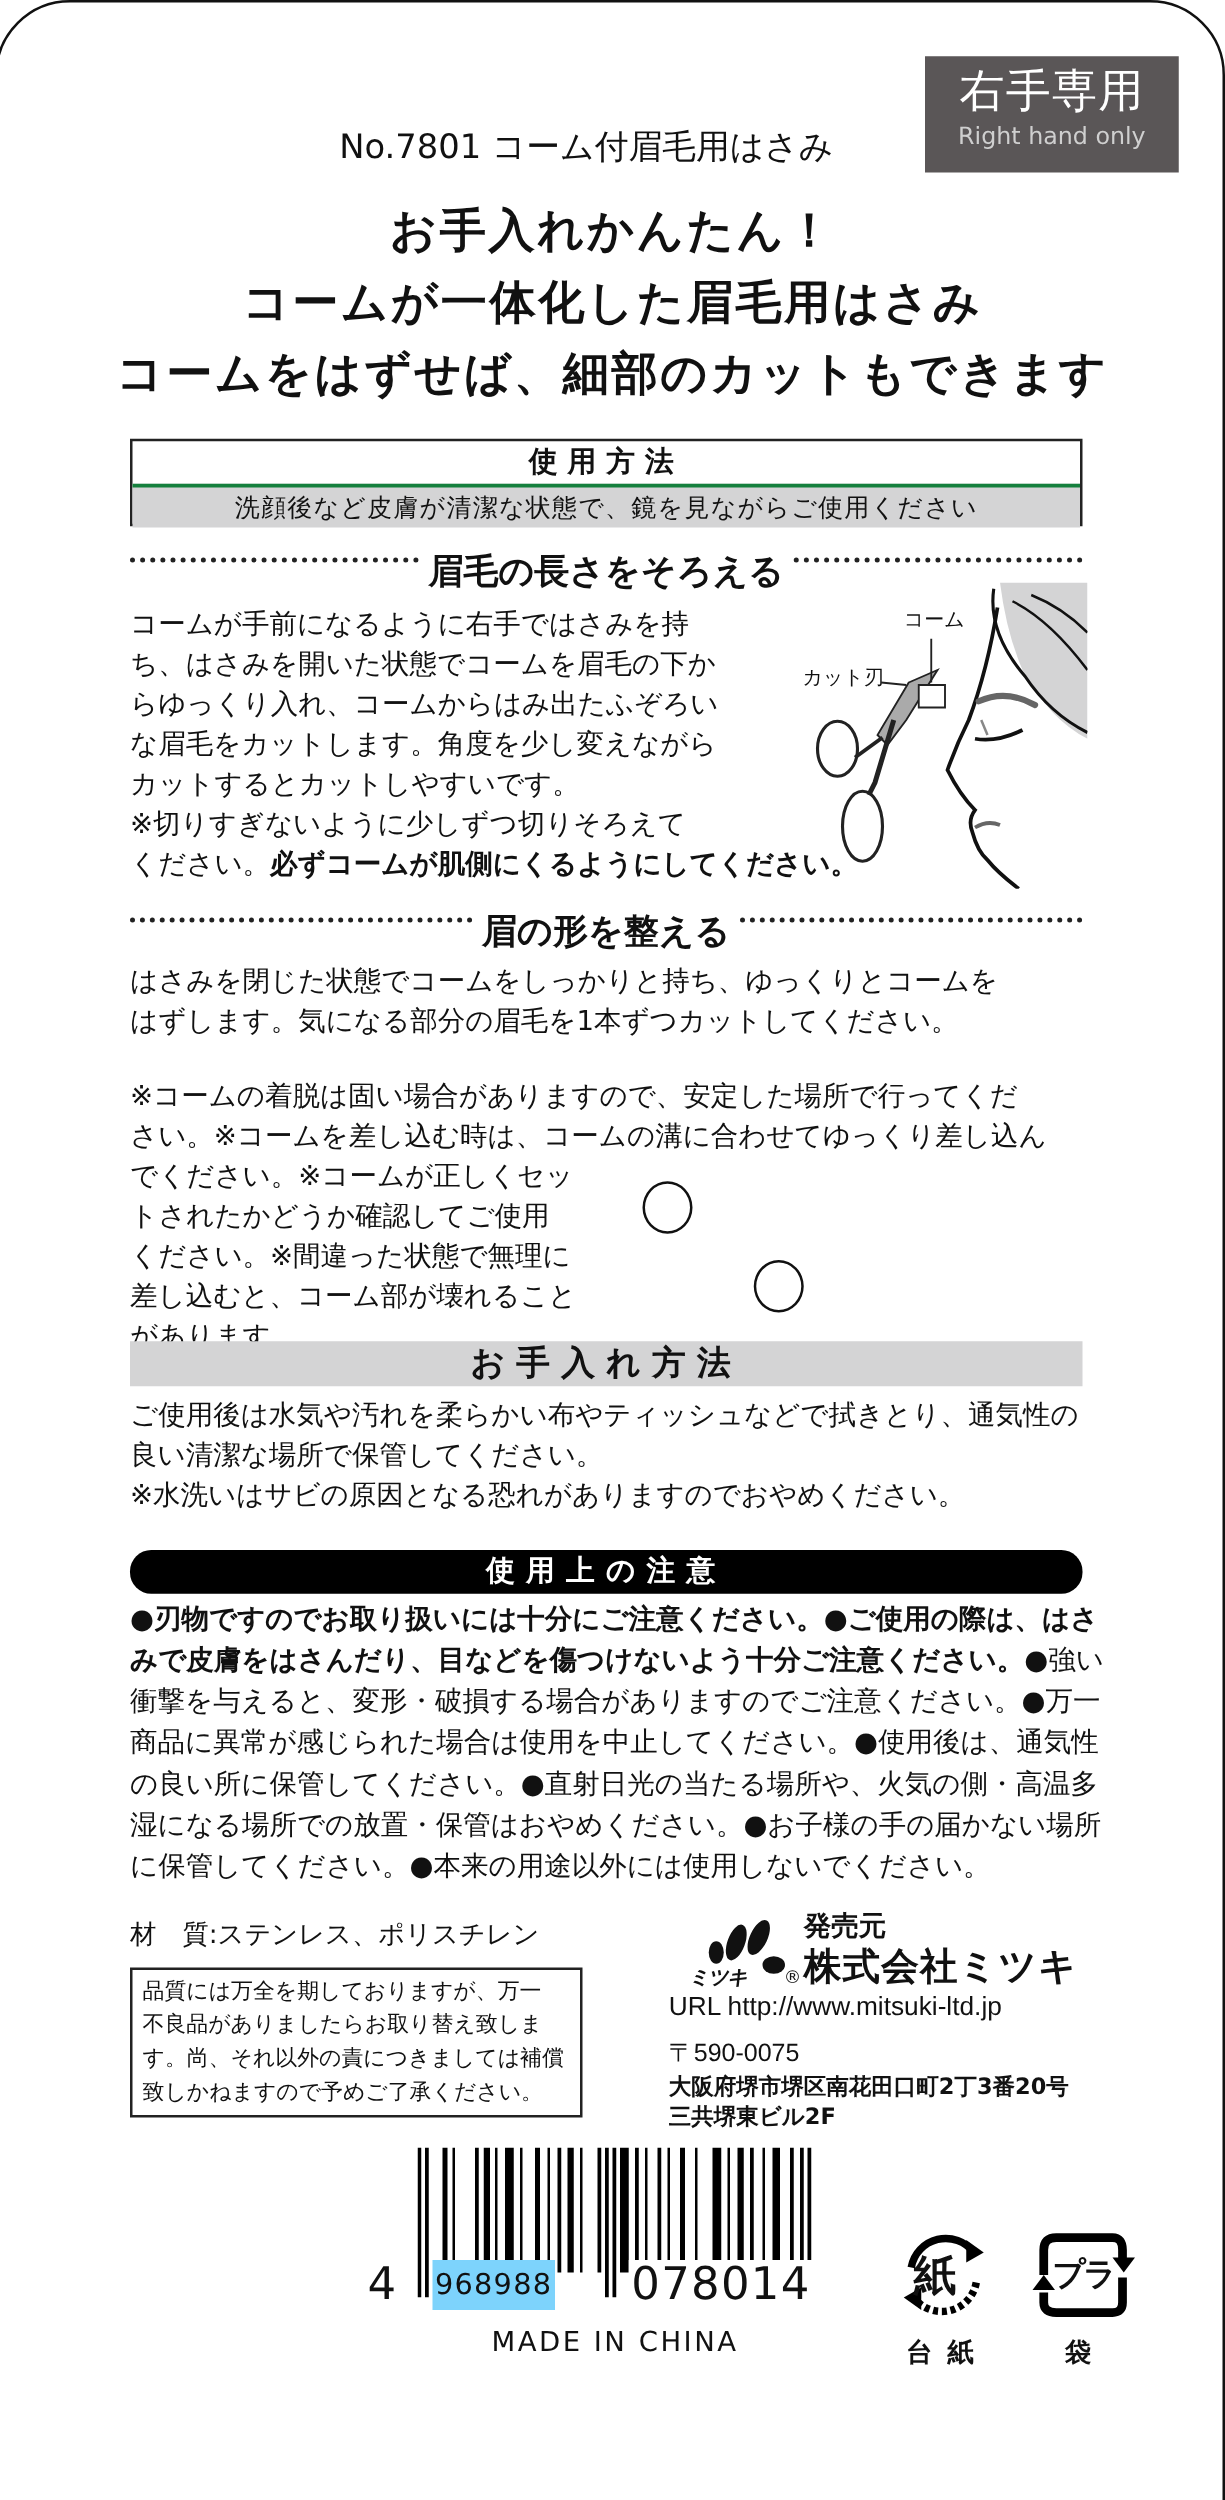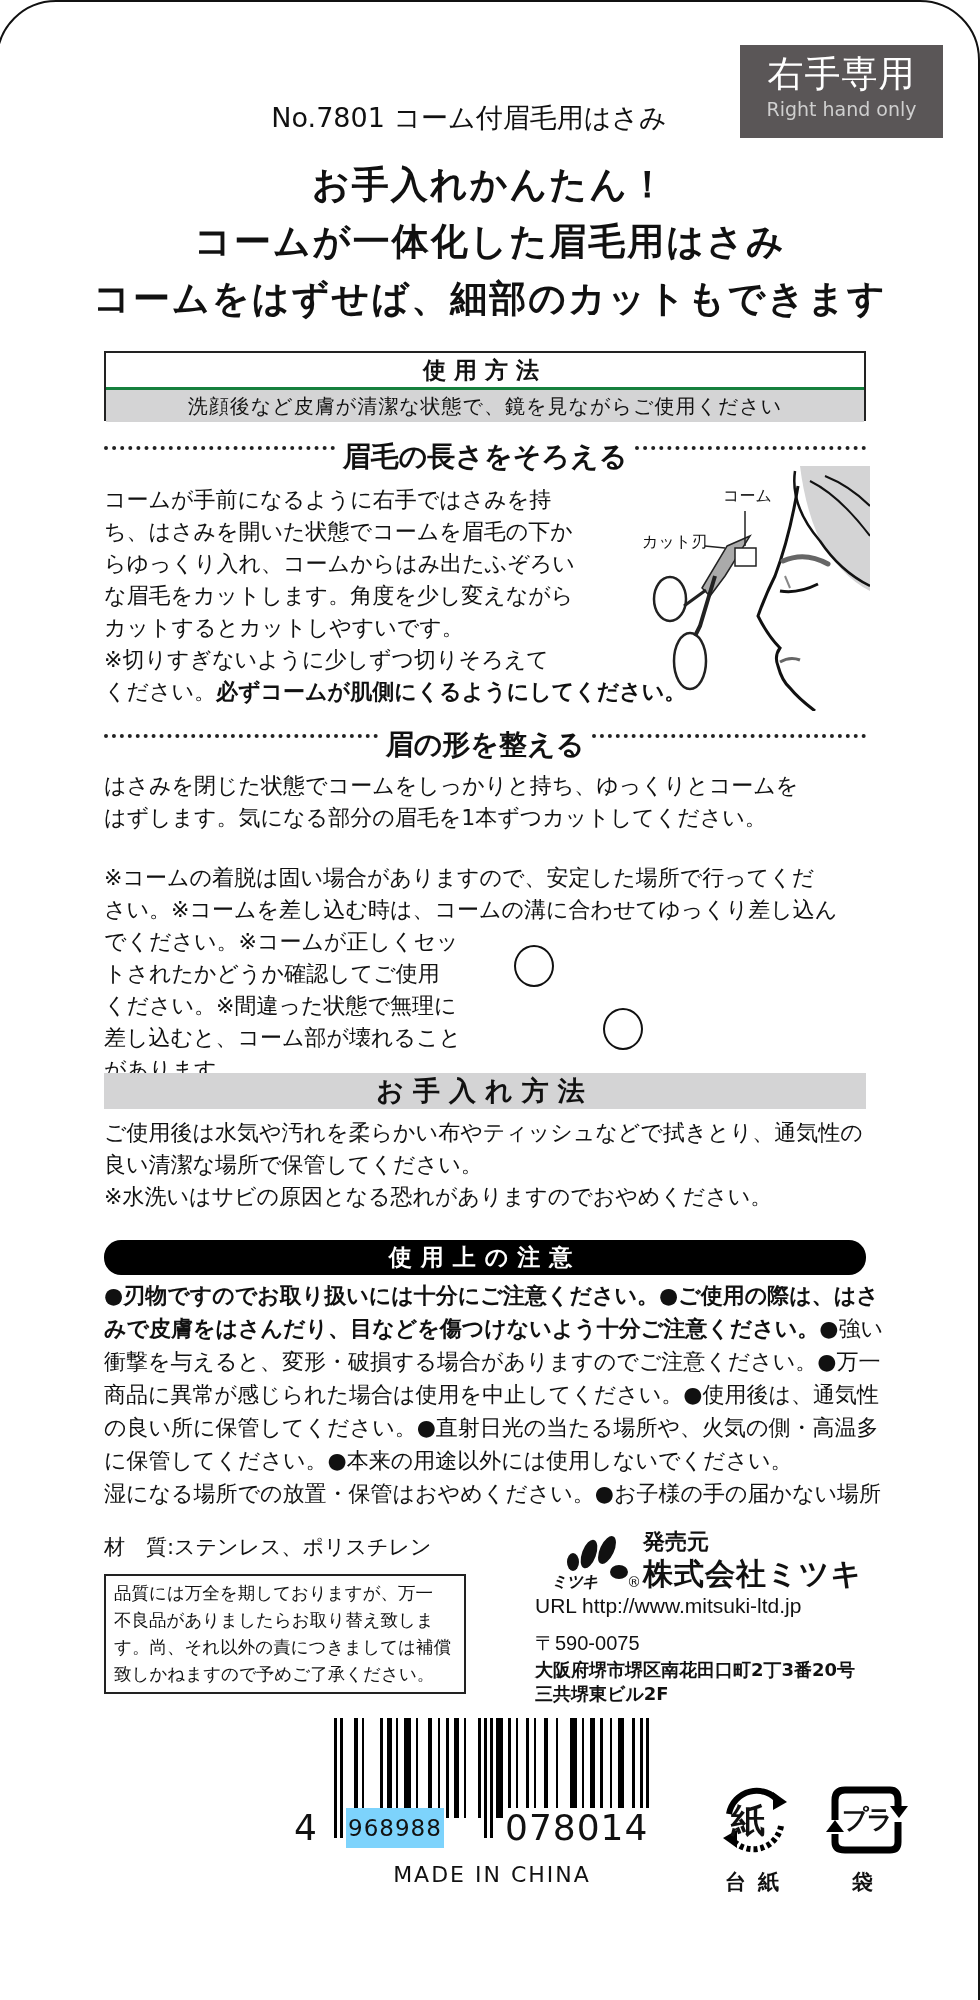--- a/index.html
+++ b/index.html
@@ -134,22 +134,22 @@
   <div>※水洗いはサビの原因となる恐れがありますのでおやめください。</div>
 </div>
 
 <div class="abs black-band" style="top:1240px;border-radius:17px;">使用上の注意</div>
 <div class="abs body-text" style="left:104px; top:1279px; width:780px; line-height:33px;">
   <div style="font-weight:bold;">●刃物ですのでお取り扱いには十分にご注意ください。●ご使用の際は、はさ</div>
   <div><b>みで皮膚をはさんだり、目などを傷つけないよう十分ご注意ください。</b><span>●強い</span></div>
   <div>衝撃を与えると、変形・破損する場合がありますのでご注意ください。●万一</div>
   <div>商品に異常が感じられた場合は使用を中止してください。●使用後は、通気性</div>
   <div>の良い所に保管してください。●直射日光の当たる場所や、火気の側・高温多</div>
+  <div>湿になる場所での放置・保管はおやめください。●お子様の手の届かない場所</div>
   <div>に保管してください。●本来の用途以外には使用しないでください。</div>
-  <div>湿になる場所での放置・保管はおやめください。●お子様の手の届かない場所</div>
 </div>
 
 <div class="abs" style="left:104px; top:1533px; font-size:21px;">
   <span>材　質</span><span>:ステンレス、ポリスチレン</span>
 </div>
 
 <div class="abs quality-box">
   <div>品質には万全を期しておりますが、万一</div>
   <div>不良品がありましたらお取り替え致しま</div>
   <div>す。尚、それ以外の責につきましては補償</div>

